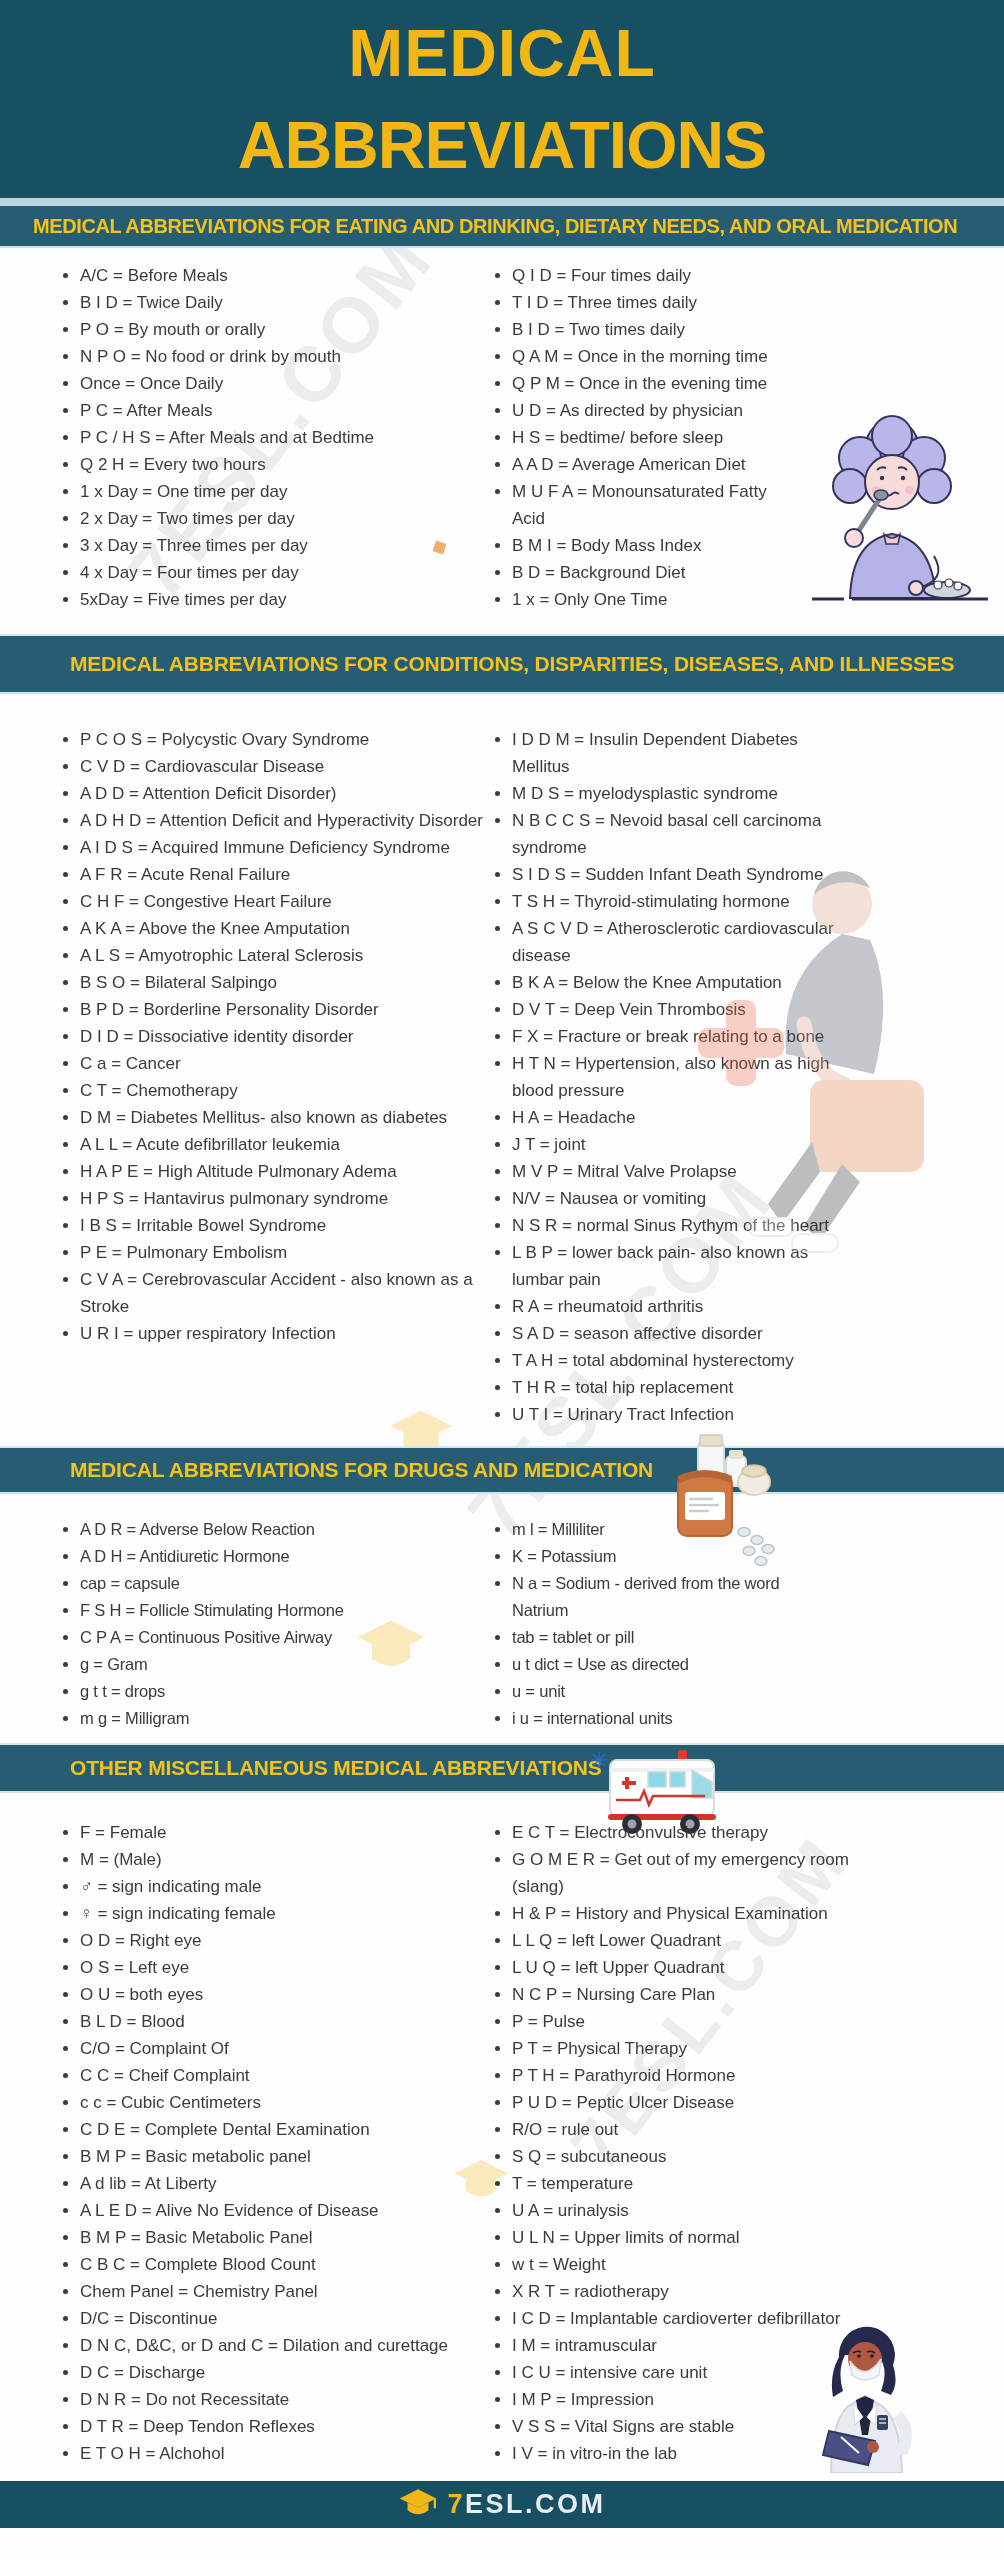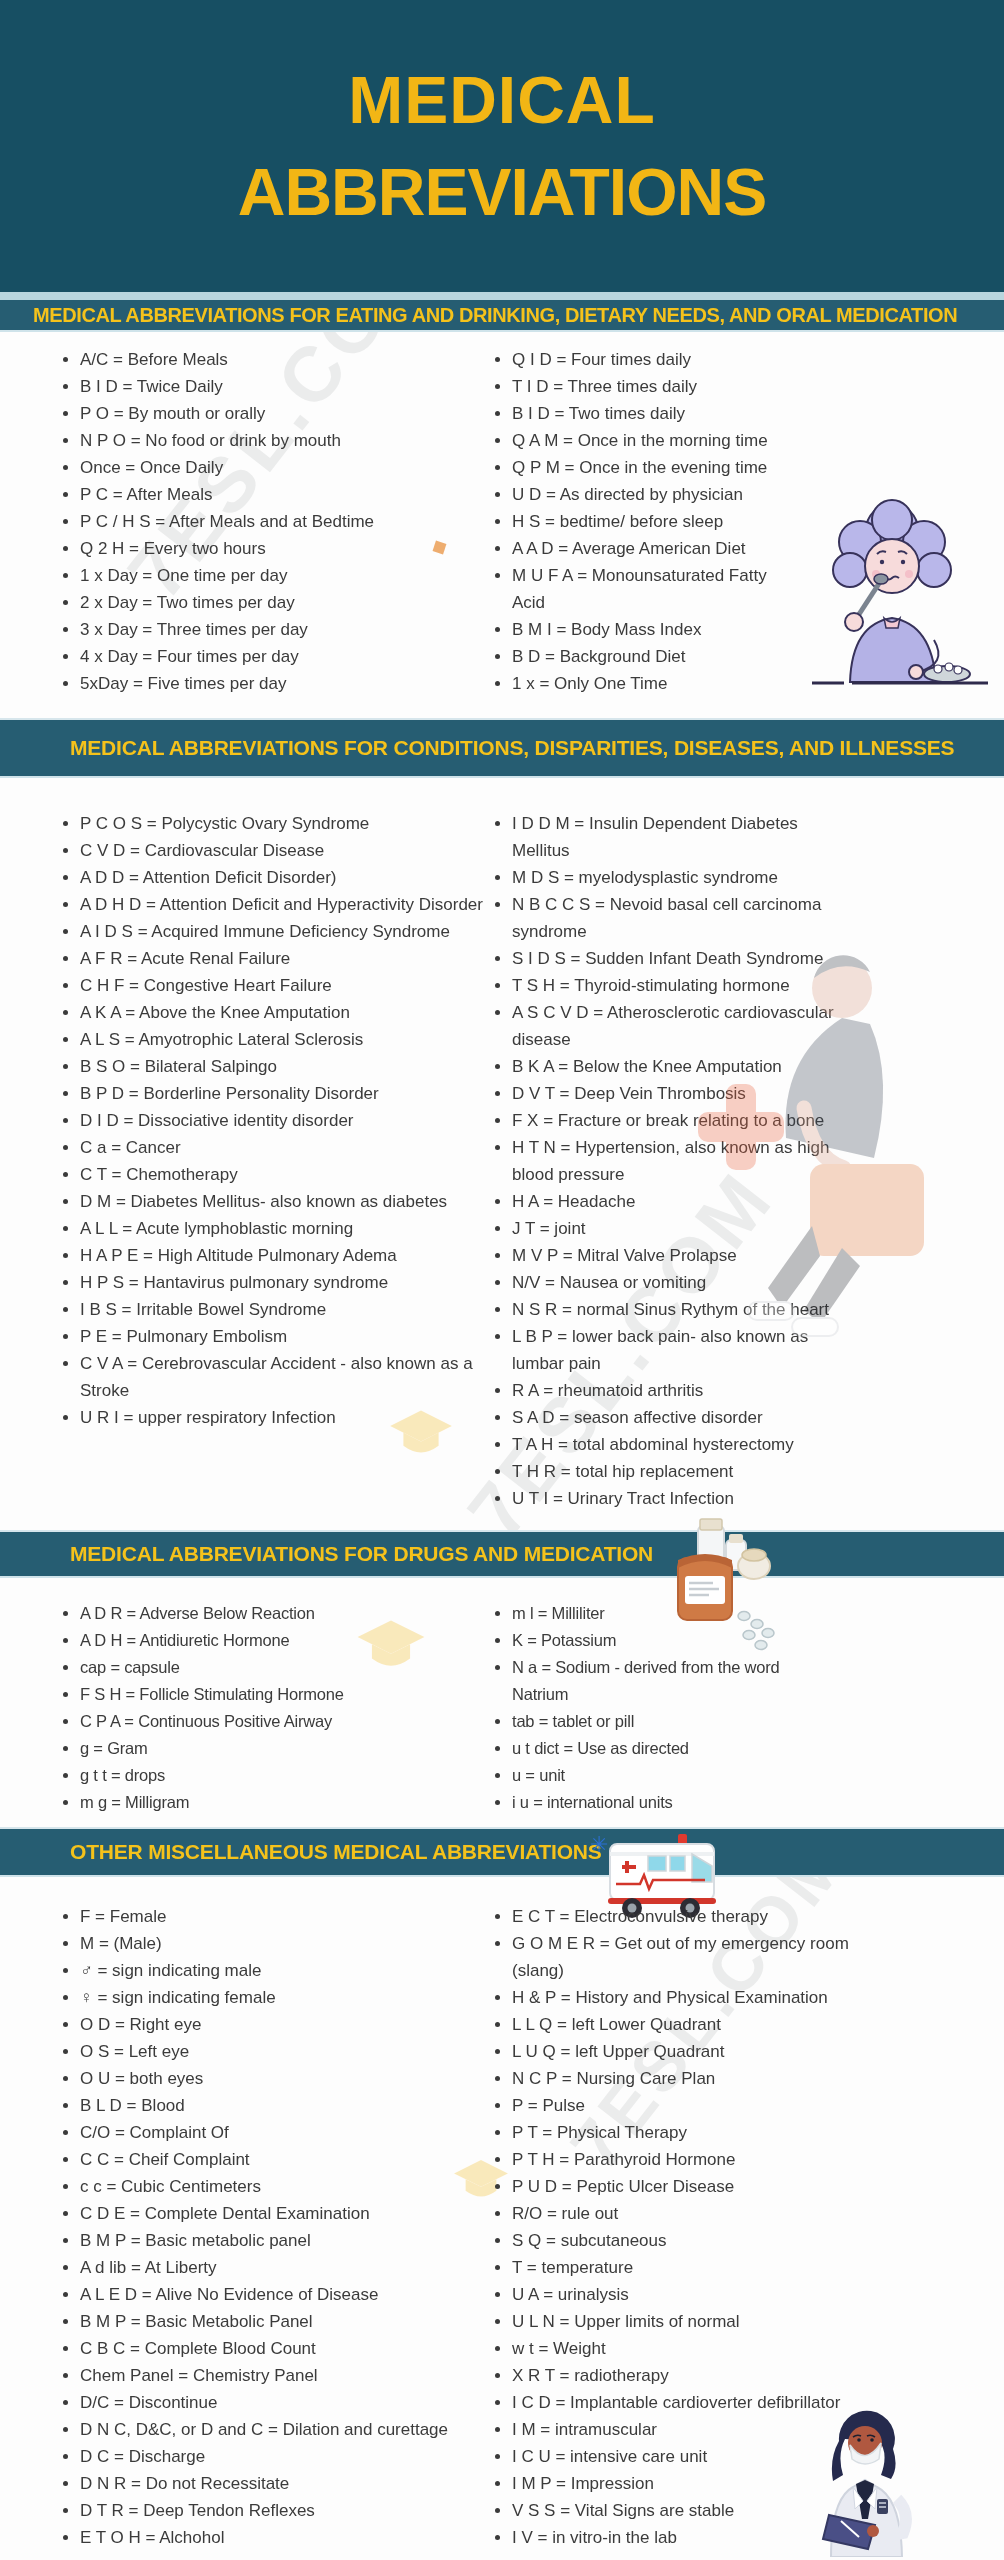--- a/index.html
+++ b/index.html
@@ -1,28 +1,28 @@
 <!DOCTYPE html>
 <html><head>
 <meta charset="utf-8">
 <style>
   html,body{margin:0;padding:0;background:#fff;}
   .page{position:relative;width:1004px;height:2560px;background:#fdfdfd;overflow:hidden;
         font-family:"Liberation Sans","DejaVu Sans",sans-serif;}
   
-  .hero{height:292px;background:#174f63;display:flex;flex-direction:column;
+  .hero{height:198px;background:#174f63;display:flex;flex-direction:column;
         align-items:center;justify-content:center;position:relative;z-index:2;}
   .hero .t1,.hero .t2{color:#f2b615;font-weight:bold;letter-spacing:1px;line-height:1;}
   .hero .t1{font-size:66px;margin-bottom:26px;}
   .hero .t2{font-size:66px;letter-spacing:-1px;}
   
   .bar{position:relative;background:#265d72;display:flex;align-items:center;
        box-sizing:border-box;z-index:2;border-bottom:2px solid #cfe3ea;}
   .bar h2{margin:0;color:#f5c21b;font-weight:bold;white-space:nowrap;}
-  .bar1{height:40px;border-top:8px solid #b9d6de;padding-left:33px;}
+  .bar1{height:50px;border-top:8px solid #b9d6de;padding-left:33px;}
   .bar1 h2{font-size:20px;letter-spacing:-0.4px;}
   .bar2{height:60px;border-top:2px solid #d7e6ec;padding-left:70px;}
   .bar3{height:48px;border-top:2px solid #d7e6ec;padding-left:70px;}
   .bar4{height:50px;border-top:2px solid #d7e6ec;padding-left:70px;}
   .bar2 h2,.bar3 h2,.bar4 h2{font-size:21px;letter-spacing:-0.2px;}
   
   .content{position:relative;z-index:2;}
   .s1{height:386px;} .s2{height:752px;} .s3{height:249px;} .s4{height:688px;}
   .cols{display:flex;padding-left:56px;position:relative;z-index:2;}
   .s1 .cols{padding-top:14px;} .s2 .cols{padding-top:32px;}
@@ -179,21 +179,21 @@
           <div class="li">A F R = Acute Renal Failure</div>
           <div class="li">C H F = Congestive Heart Failure</div>
           <div class="li">A K A = Above the Knee Amputation</div>
           <div class="li">A L S = Amyotrophic Lateral Sclerosis</div>
           <div class="li">B S O = Bilateral Salpingo</div>
           <div class="li">B P D = Borderline Personality Disorder</div>
           <div class="li">D I D = Dissociative identity disorder</div>
           <div class="li">C a = Cancer</div>
           <div class="li">C T = Chemotherapy</div>
           <div class="li">D M = Diabetes Mellitus- also known as diabetes</div>
-          <div class="li">A L L = Acute lymphoblastic morning</div>
+          <div class="li">A L L = Acute defibrillator leukemia</div>
           <div class="li">H A P E = High Altitude Pulmonary Adema</div>
           <div class="li">H P S = Hantavirus pulmonary syndrome</div>
           <div class="li">I B S = Irritable Bowel Syndrome</div>
           <div class="li">P E = Pulmonary Embolism</div>
           <div class="li">C V A = Cerebrovascular Accident - also known as a Stroke</div>
           <div class="li">U R I = upper respiratory Infection</div>
         </div>
       <div class="col colR">
           <div class="li">I D D M = Insulin Dependent Diabetes Mellitus</div>
           <div class="li">M D S = myelodysplastic syndrome</div>

